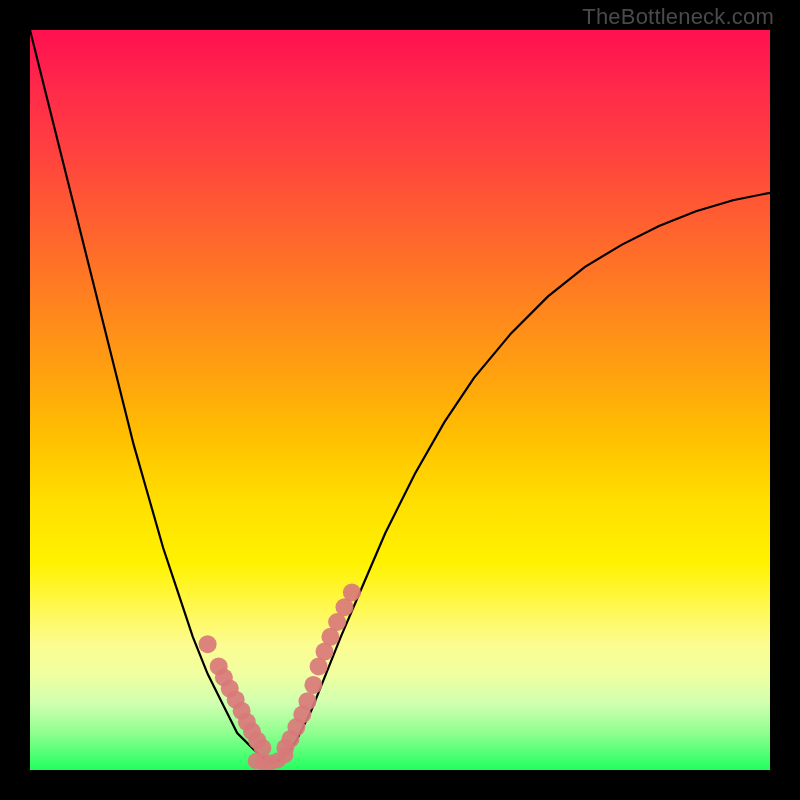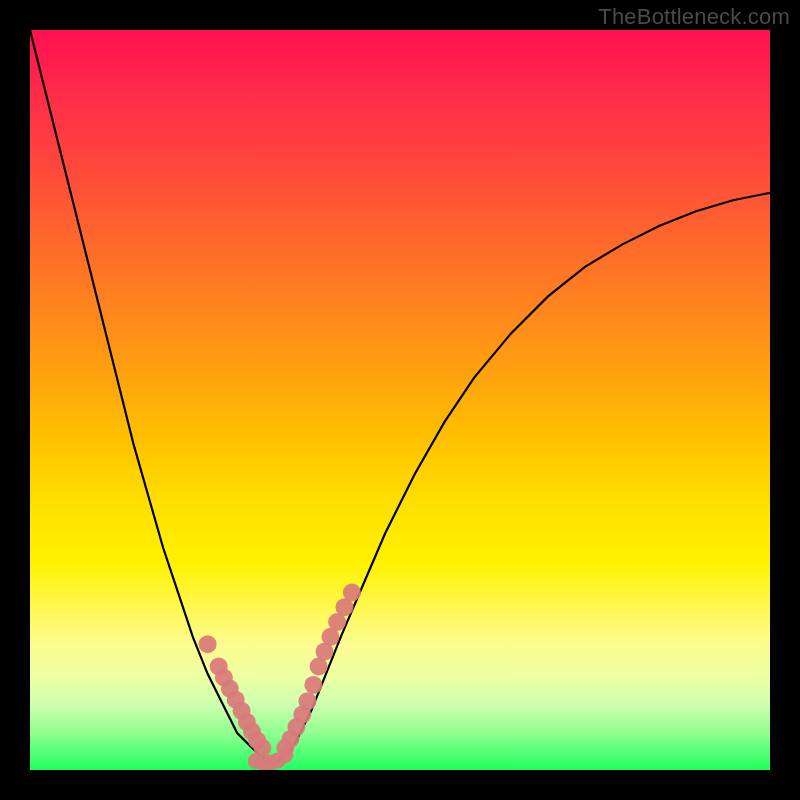--- a/index.html
+++ b/index.html
@@ -29,21 +29,21 @@
       #fff850 78%,
       #fcfc90 83%,
       #f0ffa0 87%,
       #d0ffb0 91%,
       #90ff90 95%,
       #20ff60 100%);
   }
   .watermark {
     position: absolute;
     top: 4px;
-    right: 10px;
+    right: 26px;
     font-family: Arial, Helvetica, sans-serif;
     font-size: 22px;
     font-weight: 500;
     color: #4a4a4a;
     letter-spacing: 0.2px;
   }
   svg.curves {
     position: absolute;
     left: 0;
     top: 0;

